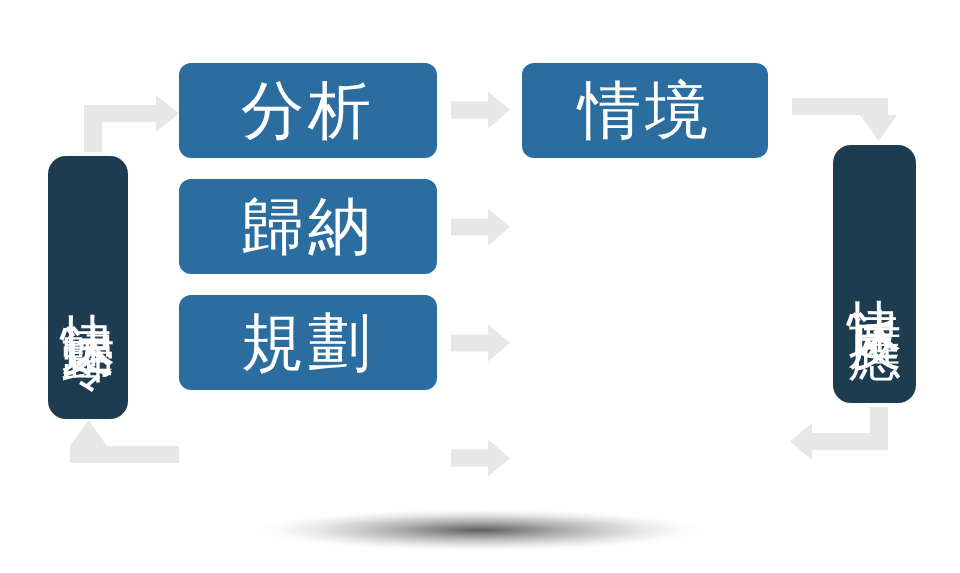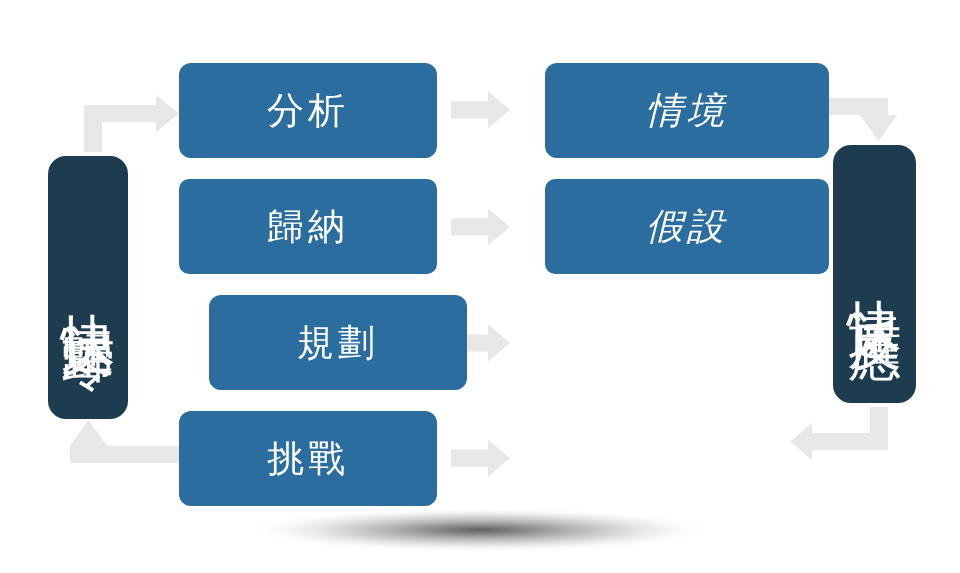--- a/index.html
+++ b/index.html
@@ -17,30 +17,30 @@
     overflow:hidden;
     font-family:"DejaVu Sans",sans-serif;
   }
   .flow-box{
     position:absolute;
     width:258px;height:95px;
     background:var(--box-blue,#2B6D9E);
     border-radius:12px;
     display:flex;align-items:center;justify-content:center;
     color:var(--text-white,#fff);
-    font-size:37px;
+    font-size:63px;
     font-weight:300;
     letter-spacing:4px;
     line-height:1;
   }
   .col-left{left:179px;}
-  .col-right{left:545px;width:284px;font-style:italic;}
+  .col-right{left:522px;width:246px;}
   .row-1{top:63px;}
-  .row-2{top:179px;border-radius:10px;}
-  .row-3{top:295px;margin-left:30px;}
+  .row-2{top:179px;}
+  .row-3{top:295px;}
   .row-4{top:411px;}
   .rail{
     position:absolute;
     background:var(--rail-navy,#1D3C50);
     border-radius:18px;
     display:flex;align-items:center;justify-content:center;
     color:var(--text-white,#fff);
     font-size:54px;
     font-weight:300;
   }
@@ -101,25 +101,19 @@
   <div class="flow-box col-left row-1">
     <span>分析</span>
   </div>
   <div class="flow-box col-right row-1">
     <span>情境</span>
   </div>
 
   <div class="flow-box col-left row-2">
     <span>歸納</span>
   </div>
-  <div class="flow-box col-right row-2">
-    <span>假設</span>
-  </div>
 
   <div class="flow-box col-left row-3">
     <span>規劃</span>
   </div>
 
-  <div class="flow-box col-left row-4">
-    <span>挑戰</span>
-  </div>
 
 </div>
 
 </body></html>

